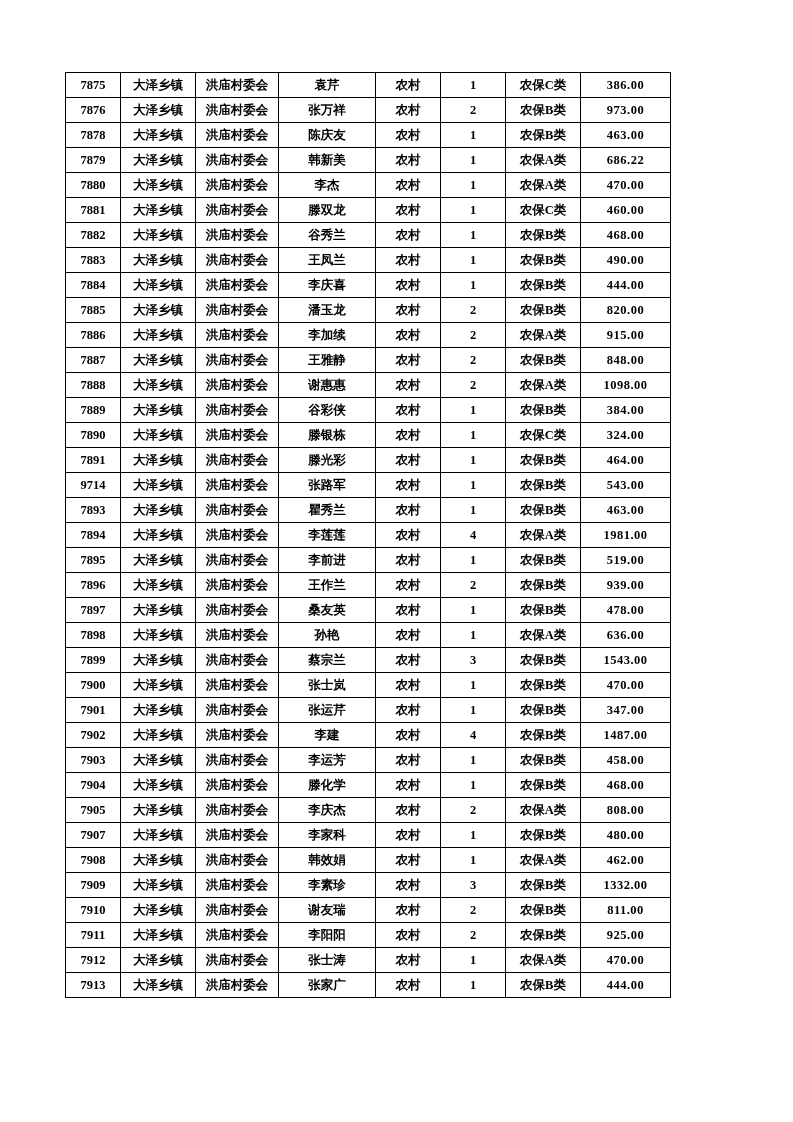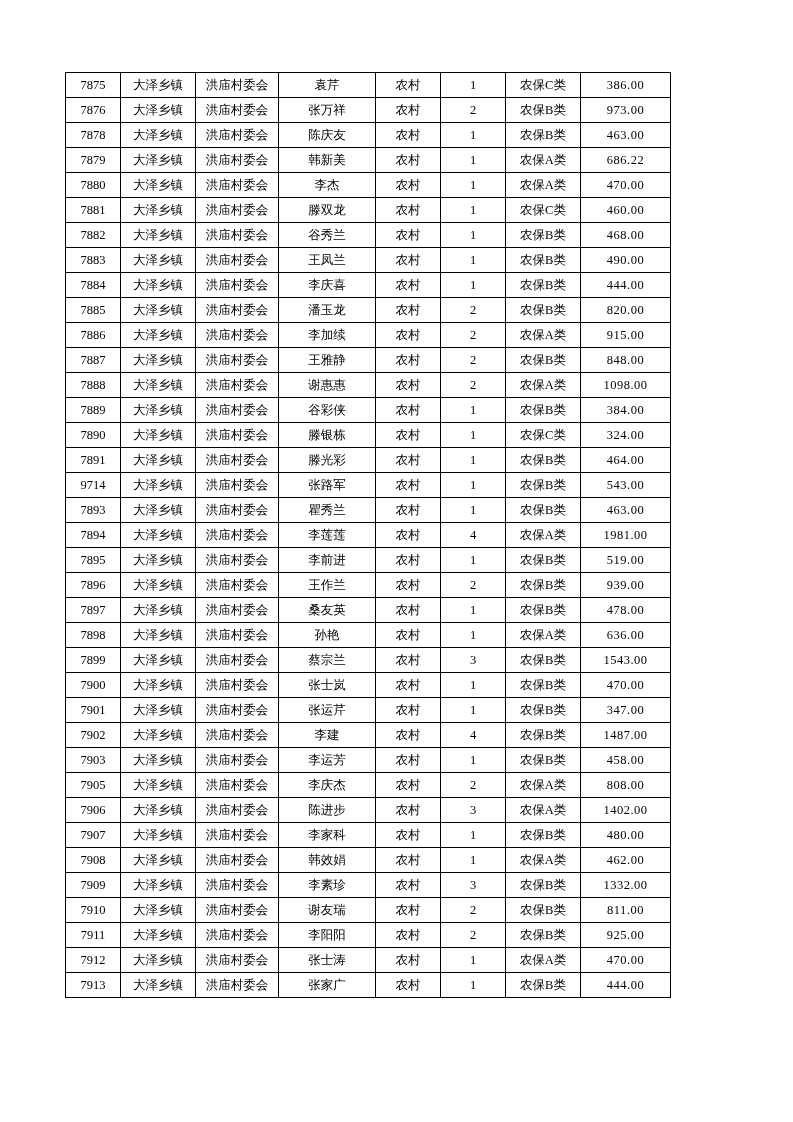--- a/index.html
+++ b/index.html
@@ -17,20 +17,21 @@
   .page {
     position: relative;
     width: 793px;
     height: 1122px;
     background: #ffffff;
   }
   table.data-table {
     border-collapse: collapse;
     table-layout: fixed;
     margin: 72px 12px 0 65px;
+    font-weight: bold;
   }
   table.data-table td {
     border: 1px solid #000000;
     height: 24px;
     font-size: 12.5px;
     text-align: center;
     vertical-align: middle;
     padding: 0 2px;
     white-space: nowrap;
     overflow: hidden;
@@ -330,38 +331,38 @@
           <td class="col-id">7903</td>
           <td class="col-town">大泽乡镇</td>
           <td class="col-village">洪庙村委会</td>
           <td class="col-name">李运芳</td>
           <td class="col-area_type">农村</td>
           <td class="col-count">1</td>
           <td class="col-insurance_type">农保B类</td>
           <td class="col-amount">458.00</td>
         </tr>
         <tr>
+          <td class="col-id">7904</td>
+          <td class="col-town">大泽乡镇</td>
+          <td class="col-village">洪庙村委会</td>
+          <td class="col-name">滕化学</td>
+          <td class="col-area_type">农村</td>
+          <td class="col-count">1</td>
+          <td class="col-insurance_type">农保B类</td>
+          <td class="col-amount">468.00</td>
+        </tr>
+        <tr>
           <td class="col-id">7905</td>
           <td class="col-town">大泽乡镇</td>
           <td class="col-village">洪庙村委会</td>
           <td class="col-name">李庆杰</td>
           <td class="col-area_type">农村</td>
           <td class="col-count">2</td>
           <td class="col-insurance_type">农保A类</td>
           <td class="col-amount">808.00</td>
-        </tr>
-        <tr>
-          <td class="col-id">7906</td>
-          <td class="col-town">大泽乡镇</td>
-          <td class="col-village">洪庙村委会</td>
-          <td class="col-name">陈进步</td>
-          <td class="col-area_type">农村</td>
-          <td class="col-count">3</td>
-          <td class="col-insurance_type">农保A类</td>
-          <td class="col-amount">1402.00</td>
         </tr>
         <tr>
           <td class="col-id">7907</td>
           <td class="col-town">大泽乡镇</td>
           <td class="col-village">洪庙村委会</td>
           <td class="col-name">李家科</td>
           <td class="col-area_type">农村</td>
           <td class="col-count">1</td>
           <td class="col-insurance_type">农保B类</td>
           <td class="col-amount">480.00</td>

